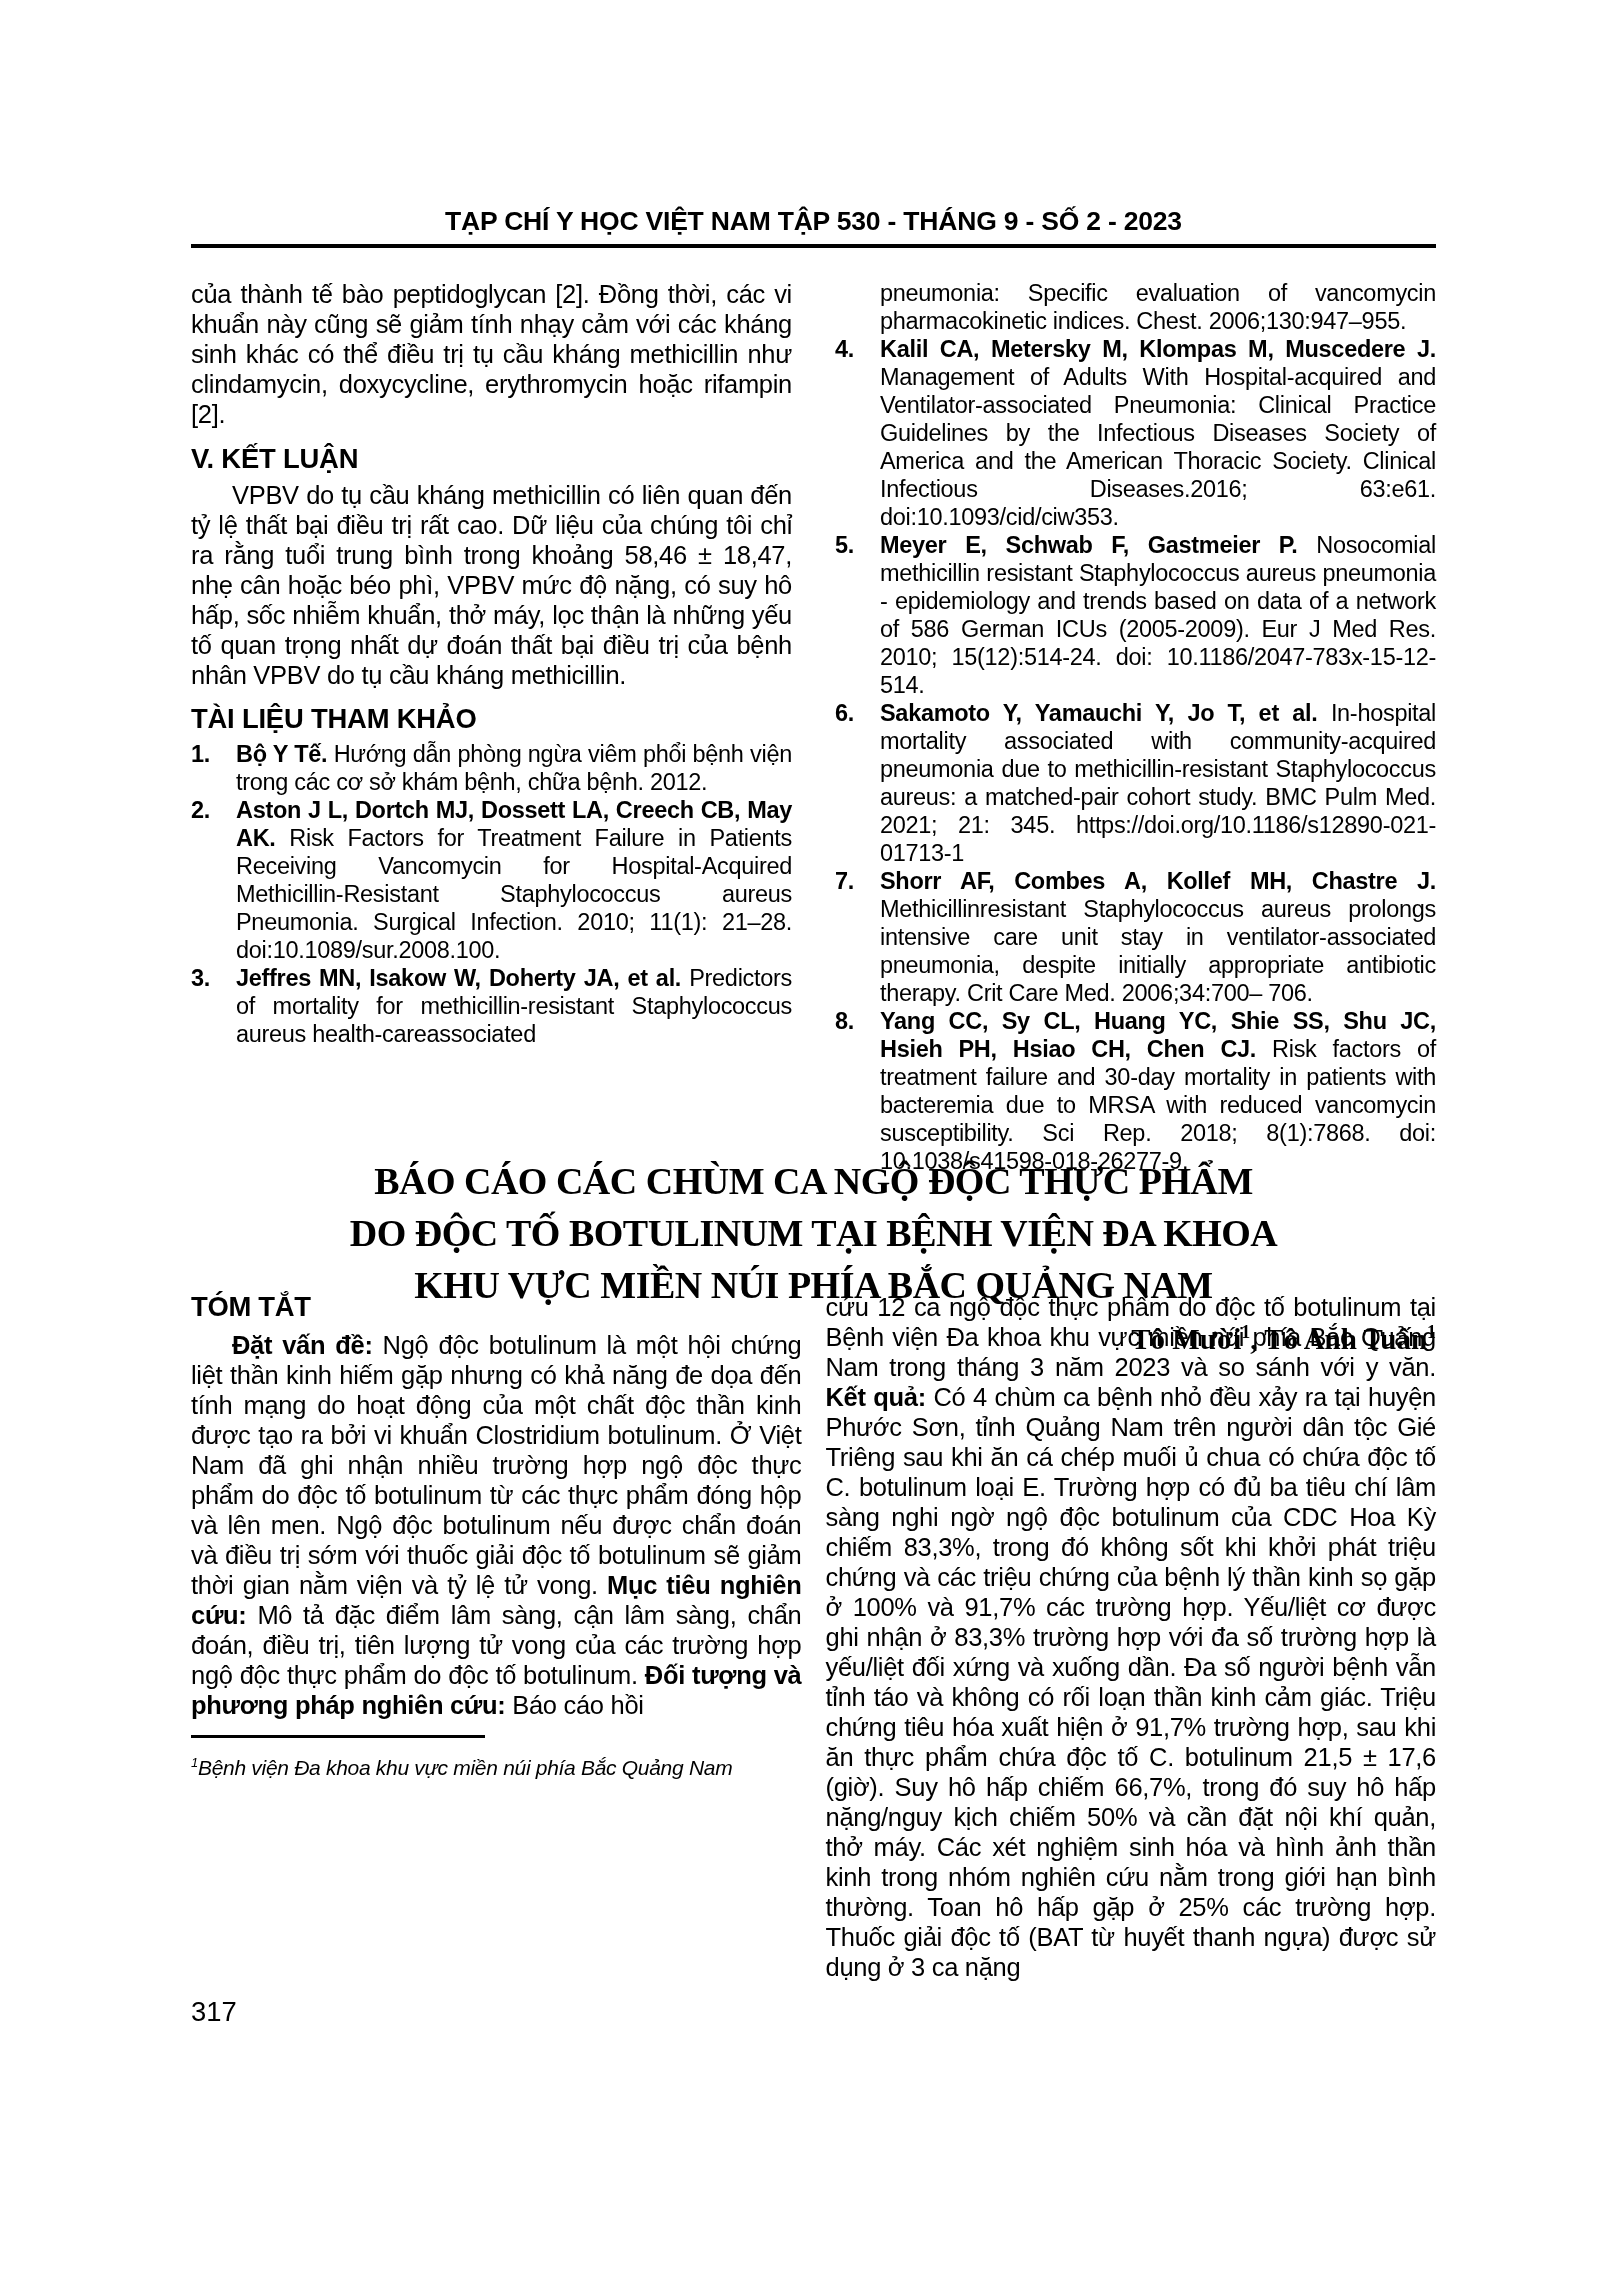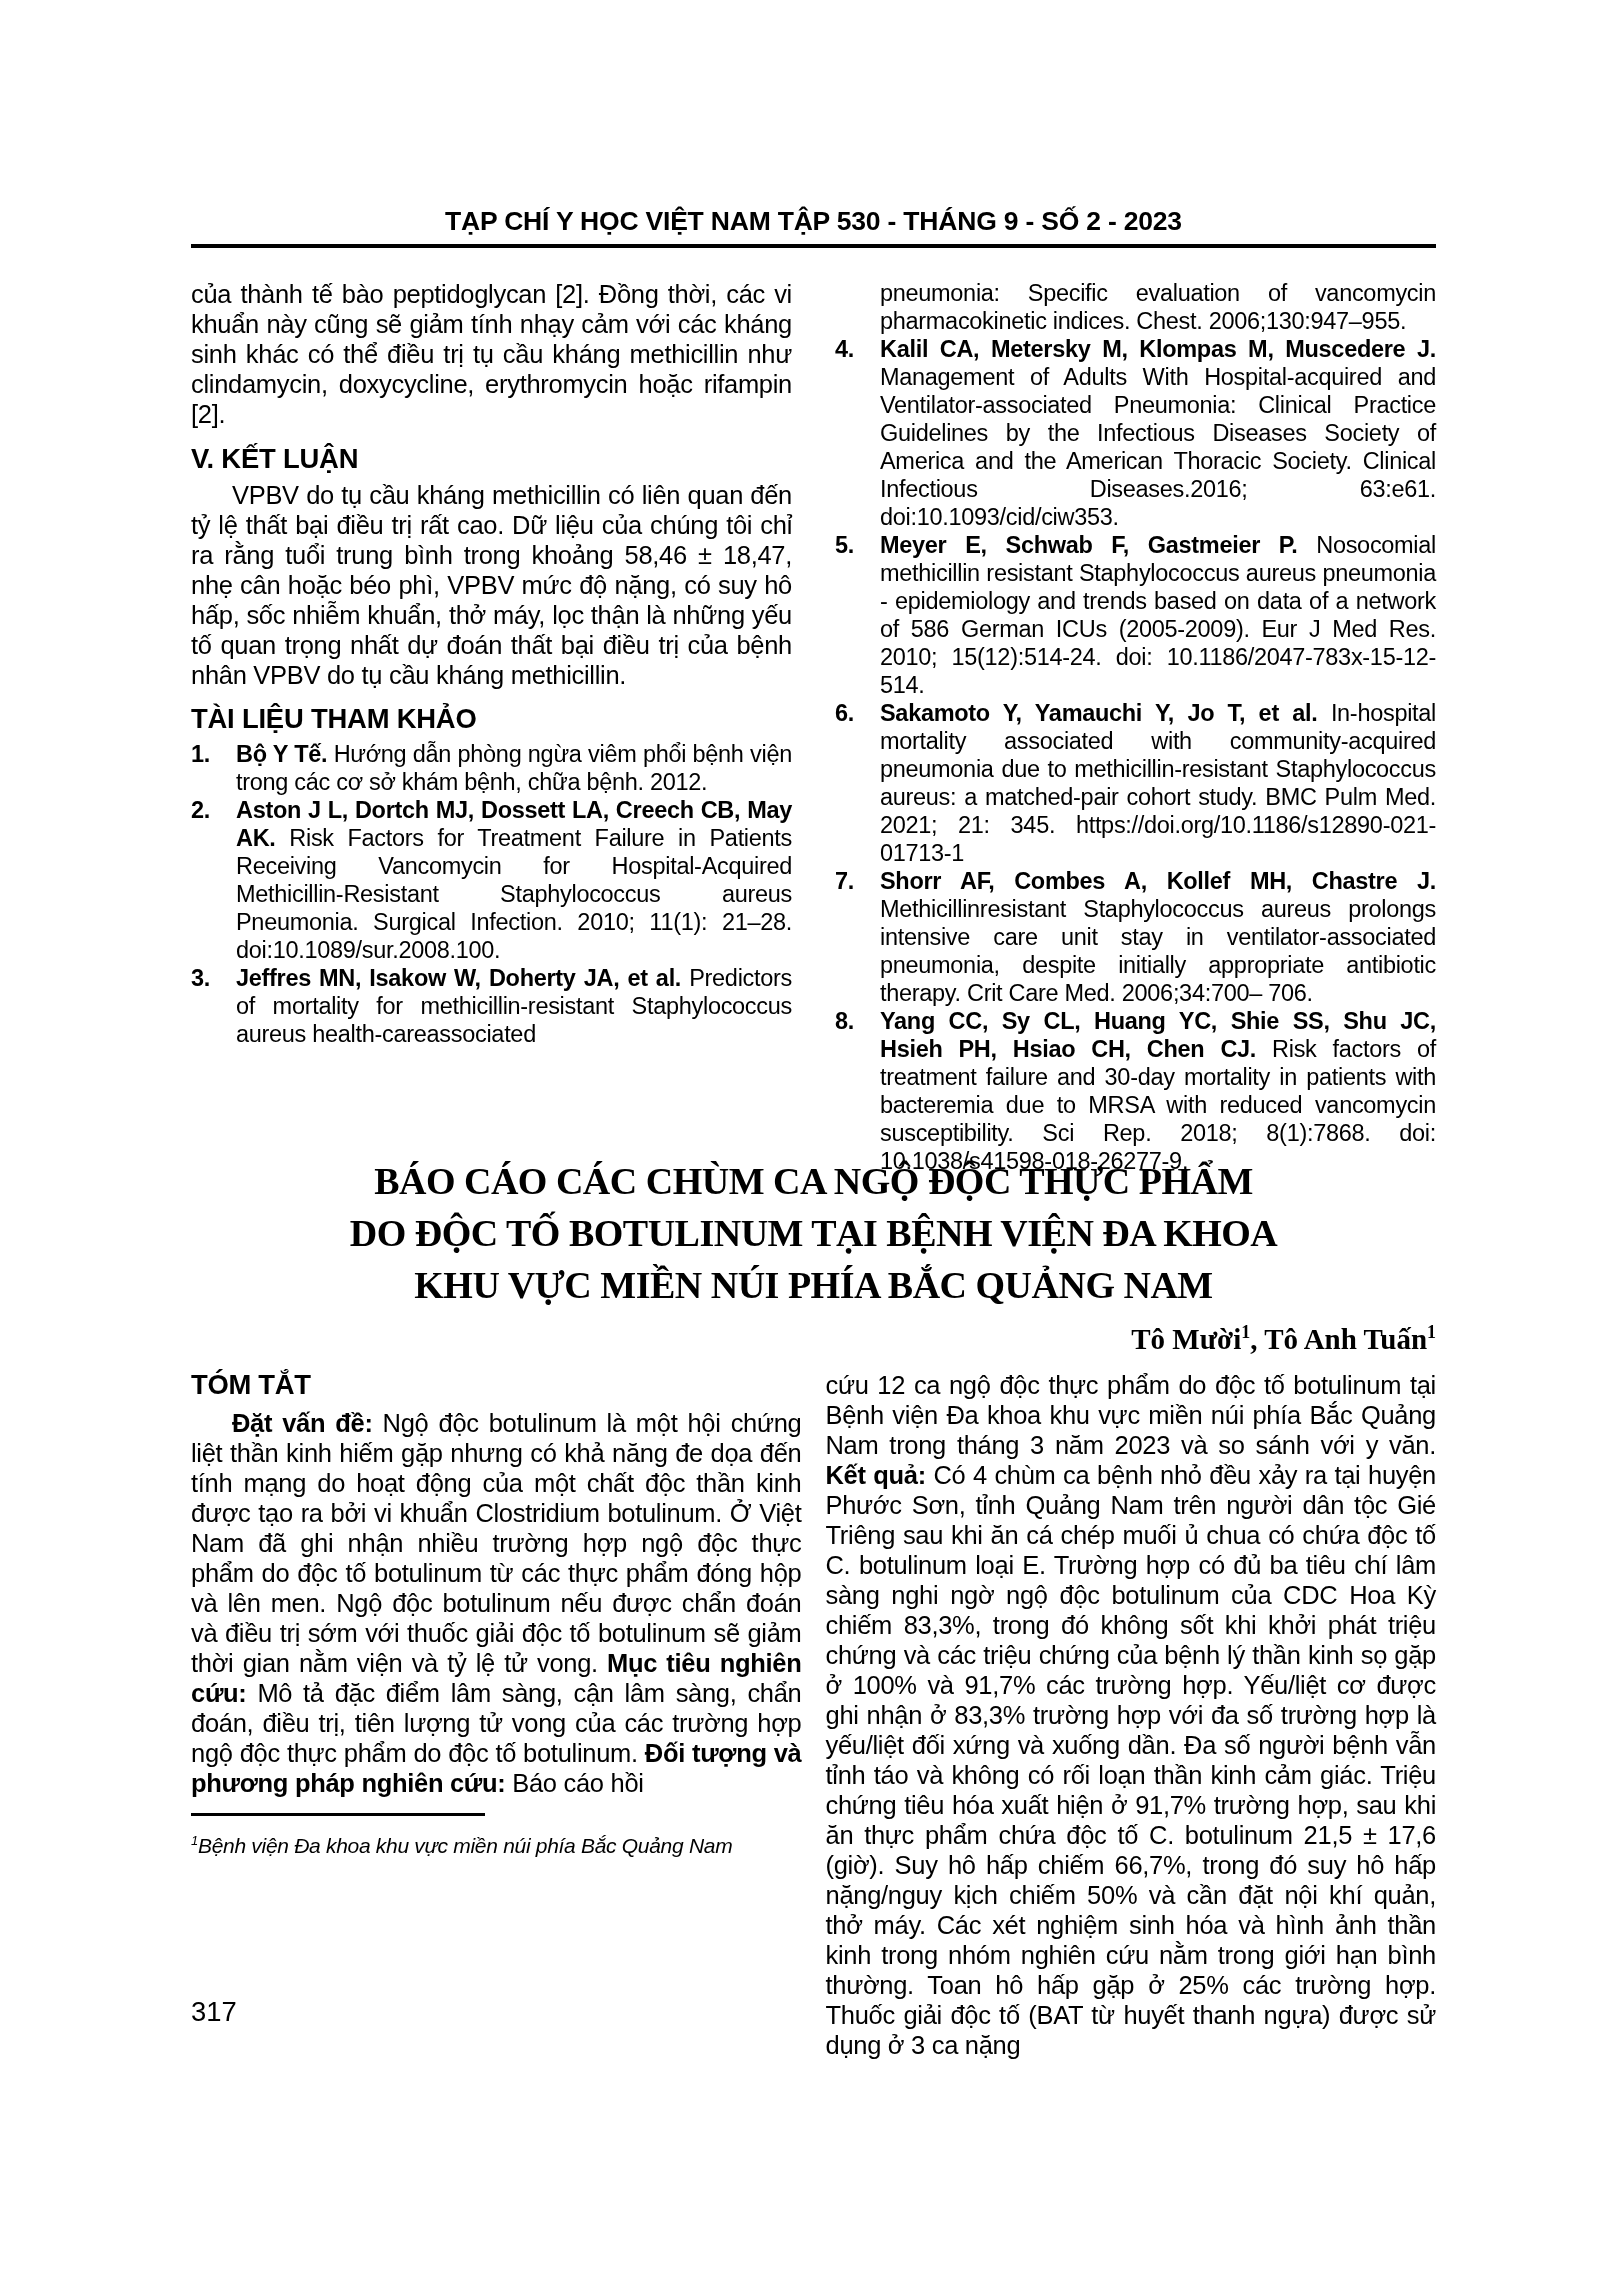--- a/index.html
+++ b/index.html
@@ -16,21 +16,21 @@
     position:absolute;top:206px;left:191px;width:1245px;
     text-align:center;font-weight:bold;font-size:26.5px;letter-spacing:-0.2px;
     border-bottom:4.9px solid #000;padding-bottom:7px;
   }
   
   .cols{
     position:absolute;left:191px;width:1245px;
     display:grid;grid-template-columns:1fr 1fr;column-gap:43px;
   }
   .cols-refs{top:279px;}
-  .cols-abstract{top:1370px;gap:24px;}
+  .cols-abstract{top:1292px;gap:24px;}
   .col{min-width:0;}
   
   .body-text{font-size:25.5px;line-height:30px;text-align:justify;letter-spacing:-0.3px;}
   .indent{text-indent:41px;}
   p{margin:0;}
   .sec-head{font-size:27.4px;font-weight:bold;margin:14.7px 0 5.9px 0;letter-spacing:-0.2px;}
   .b{font-weight:bold;}
   
   .refs{font-size:23.5px;line-height:28px;letter-spacing:-0.3px;}
   .ref{display:flex;}

